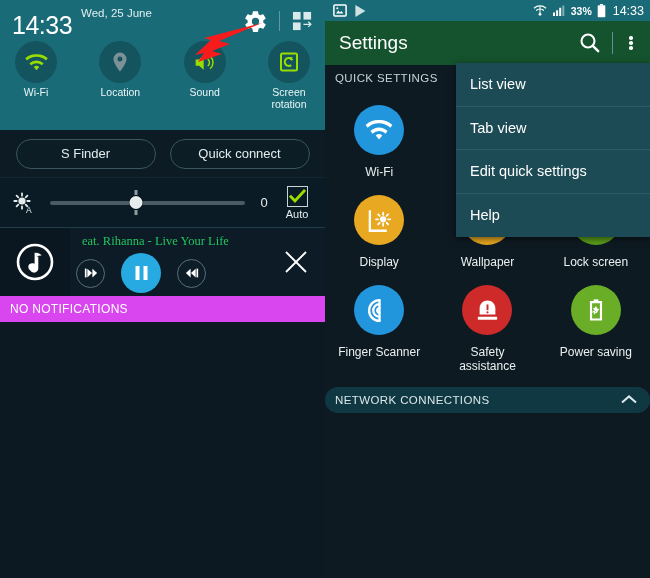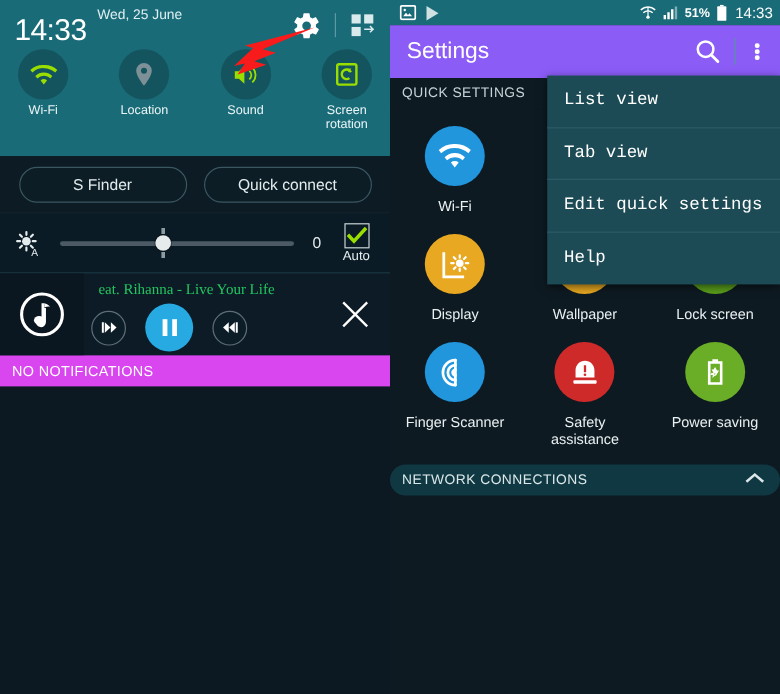--- a/index.html
+++ b/index.html
@@ -154,21 +154,21 @@
     height:21px; background:#1a6b78;
     display:flex; align-items:center;
     padding:0 6px 0 8px;
   }
   .sysbar-left { display:flex; align-items:center; gap:7px; }
   .sysbar-right { margin-left:auto; display:flex; align-items:center; gap:5px; }
   .batt-pct { font-size:10.5px; color:#ffffff; font-weight:bold; }
   .sys-clock { font-size:12.5px; color:#ffffff; margin-left:2px; }
 
   .appbar {
-    height:44px; background:#8b5cf6;
+    height:44px; background:#14532d;
     display:flex; align-items:center;
     padding:0 4px 0 14px;
   }
   .app-title { font-size:19px; color:#ffffff; font-weight:400; }
   .appbar-actions { margin-left:auto; display:flex; align-items:center; }
   .search-btn { width:38px; height:40px; display:flex; align-items:center; justify-content:center; }
   .abar-sep { width:1px; height:22px; background:#58949d; margin:0 3px; }
   .more-btn { width:30px; height:40px; display:flex; align-items:center; justify-content:center; }
   .dot { width:3.5px; height:3.5px; border-radius:50%; background:#fff; margin:1.6px 0; }
 
@@ -210,21 +210,20 @@
     background:#1d4b55;
     box-shadow:0 2px 7px rgba(0,0,0,.55);
     z-index:30;
   }
   .menu-item {
     height:43.5px;
     display:flex; align-items:center;
     padding-left:14px;
     font-size:14.5px; color:#ffffff;
     border-bottom:1px solid #2a5b66;
-    font-family:Liberation Mono, monospace;
   }
   .menu-item:last-child { border-bottom:none; }
 </style>
 </head>
 <body>
 
 <div class="screen">
 
   <div class="left-panel">
 
@@ -399,21 +398,21 @@
         <svg width="14" height="13" viewBox="0 0 14 13">
           <path fill="none" stroke="#ffffff" stroke-width="1.3" d="M1 4.2A9 9 0 0113 4.2"></path>
           <path fill="none" stroke="#ffffff" stroke-width="1.3" d="M3.1 6.6A6 6 0 0110.9 6.6"></path>
           <circle cx="7" cy="10.3" r="1.4" fill="#ffffff"></circle>
           <path stroke="#ffffff" stroke-width="1" d="M7 9.4V2.2"></path>
         </svg>
         <svg width="14" height="12" viewBox="0 0 14 12">
           <path fill="#ffffff" d="M1 11h2V7.6H1zM4.1 11h2V5.2h-2zM7.2 11h2V2.8h-2z"></path>
           <path fill="#ffffff" opacity="0.45" d="M10.3 11h2V0.5h-2z"></path>
         </svg>
-        <span class="batt-pct">51%</span>
+        <span class="batt-pct">33%</span>
         <svg width="9" height="14" viewBox="0 0 9 14">
           <path fill="#ffffff" d="M3 0h3v1.4H3z"></path>
           <rect x="0.7" y="1.3" width="7.6" height="12" rx="0.7" fill="#ffffff"></rect>
         </svg>
         <span class="sys-clock">14:33</span>
       </div>
     </div>
 
     <div class="appbar">
       <div class="app-title">Settings</div>

